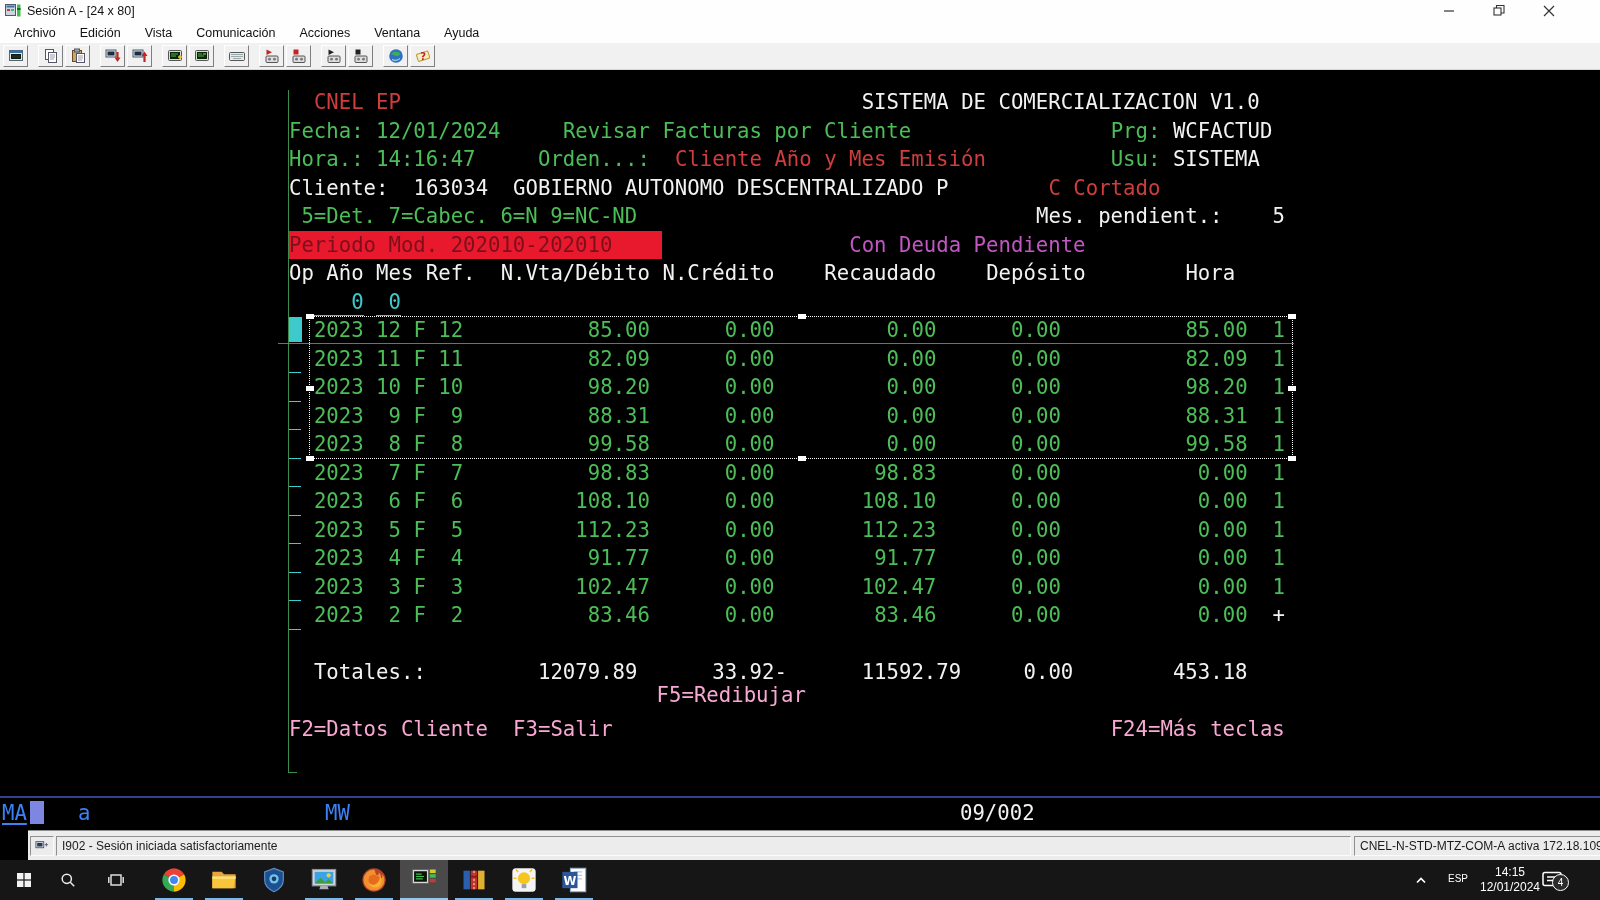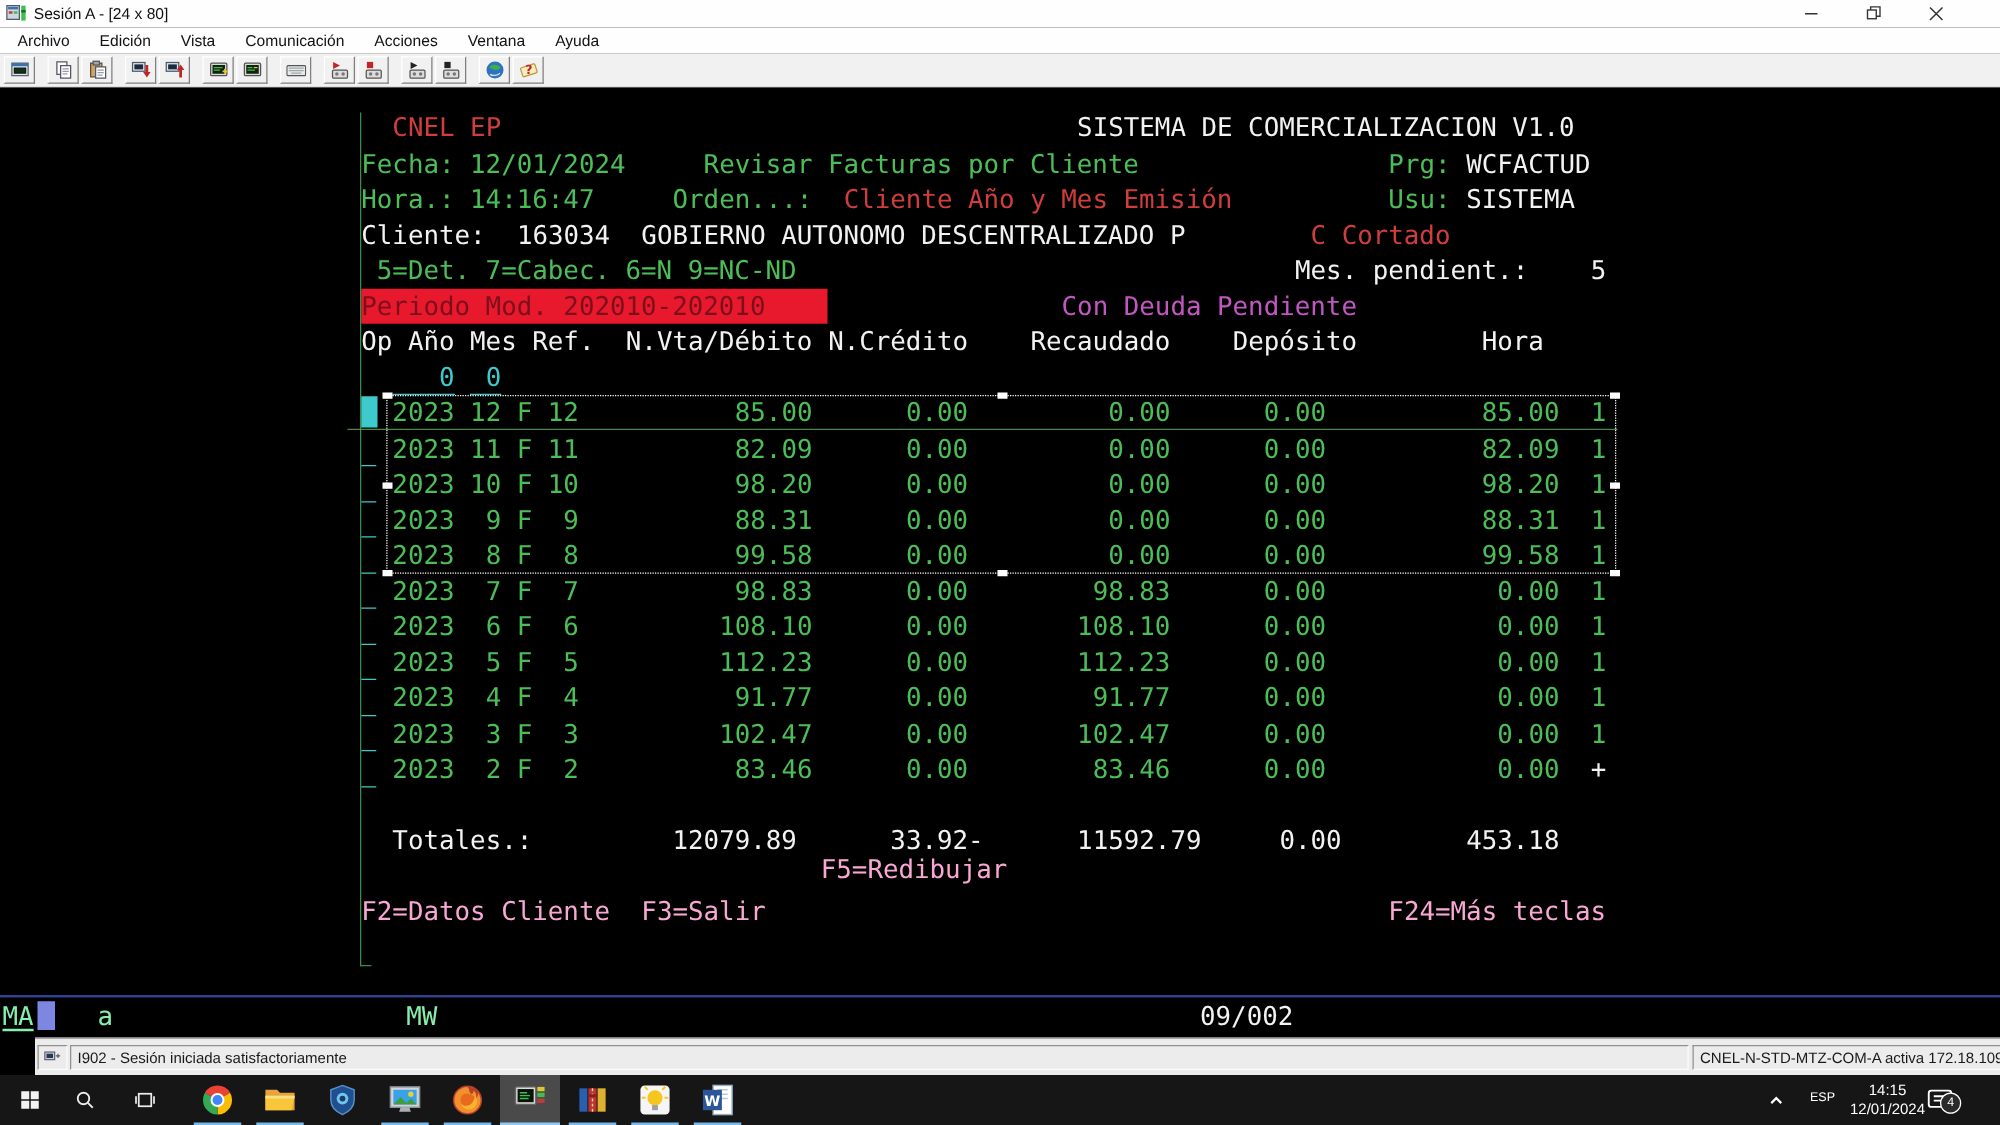--- a/index.html
+++ b/index.html
@@ -42,21 +42,21 @@
   #cursor-block { position:absolute; left:289px; top:317px; width:13px; height:25px; background:#3ec9cc; }
   #selection { position:absolute; left:309px; top:316px; width:984px; height:143px;
     border:1px dotted #ffffff; }
   .h { position:absolute; width:8px; height:5px; background:#fff; }
   .h.tl{left:-4px;top:-3px}.h.tm{left:488px;top:-3px}.h.tr{right:-4px;top:-3px}
   .h.ml{left:-4px;top:69px}.h.mr{right:-4px;top:69px}
   .h.bl{left:-4px;bottom:-3px}.h.bm{left:488px;bottom:-3px}.h.br{right:-4px;bottom:-3px}
   #oia-sep { position:absolute; left:0; top:796px; width:1600px; height:2px; background:#33418f; }
   #oia { position:absolute; left:0; top:800px; width:1600px; height:27px; }
   .oiaseg { position:absolute; top:0; white-space:pre; font-family:"DejaVu Sans Mono",monospace;
-    font-size:20.67px; line-height:27px; color:#86efac; }
+    font-size:20.67px; line-height:27px; color:#3b82f6; }
   .oiaseg.ow { color:#f2f2f2; }
   .oiaseg.u { text-decoration:underline; text-underline-offset:3px; }
   #oia-block { position:absolute; left:30px; top:1px; width:14px; height:23px; background:#7d86e0; }
 
   
   #statusbar { position:absolute; left:0; top:830px; width:1600px; height:44px;
     background:#ececec; border-top:1px solid #8f8f8f;margin-left:28px; }
   .scell { position:absolute; top:5px; height:20px; border:1px solid;
     border-color:#909090 #fbfbfb #fbfbfb #909090; font-size:12px; line-height:18px;
     color:#1a1a1a; padding:0 5px; white-space:nowrap; overflow:hidden; background:#ececec; }

